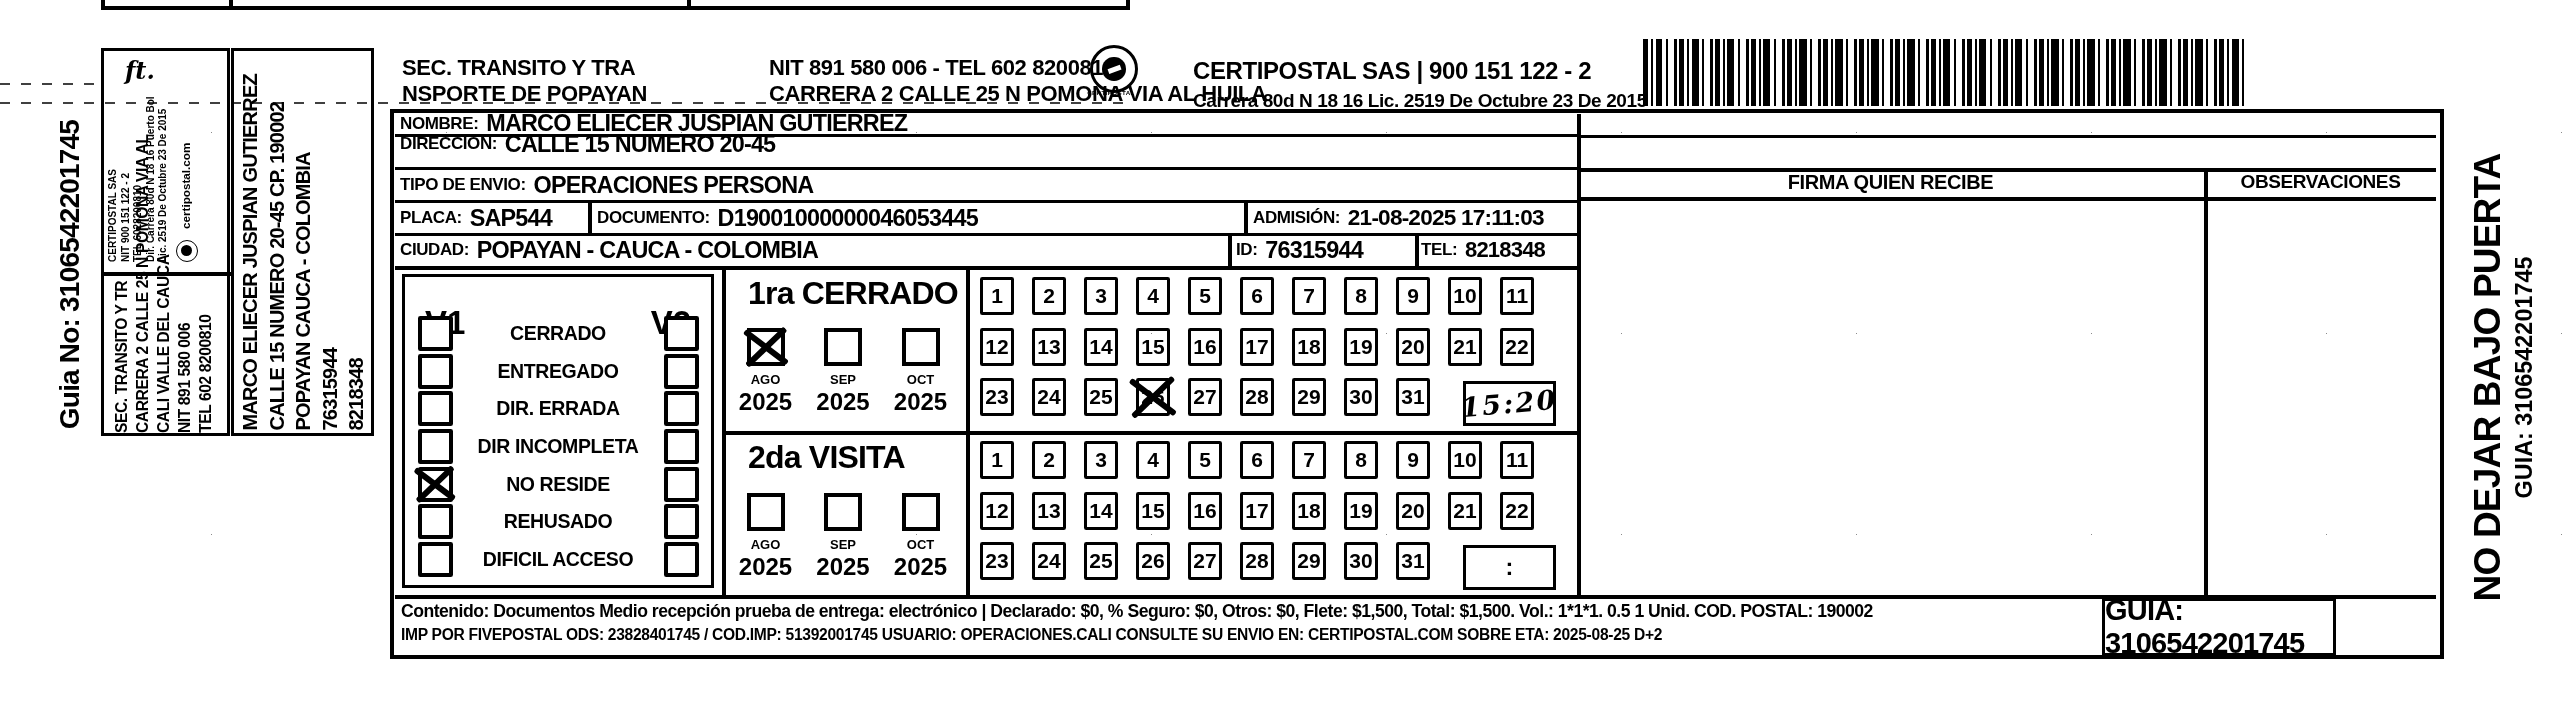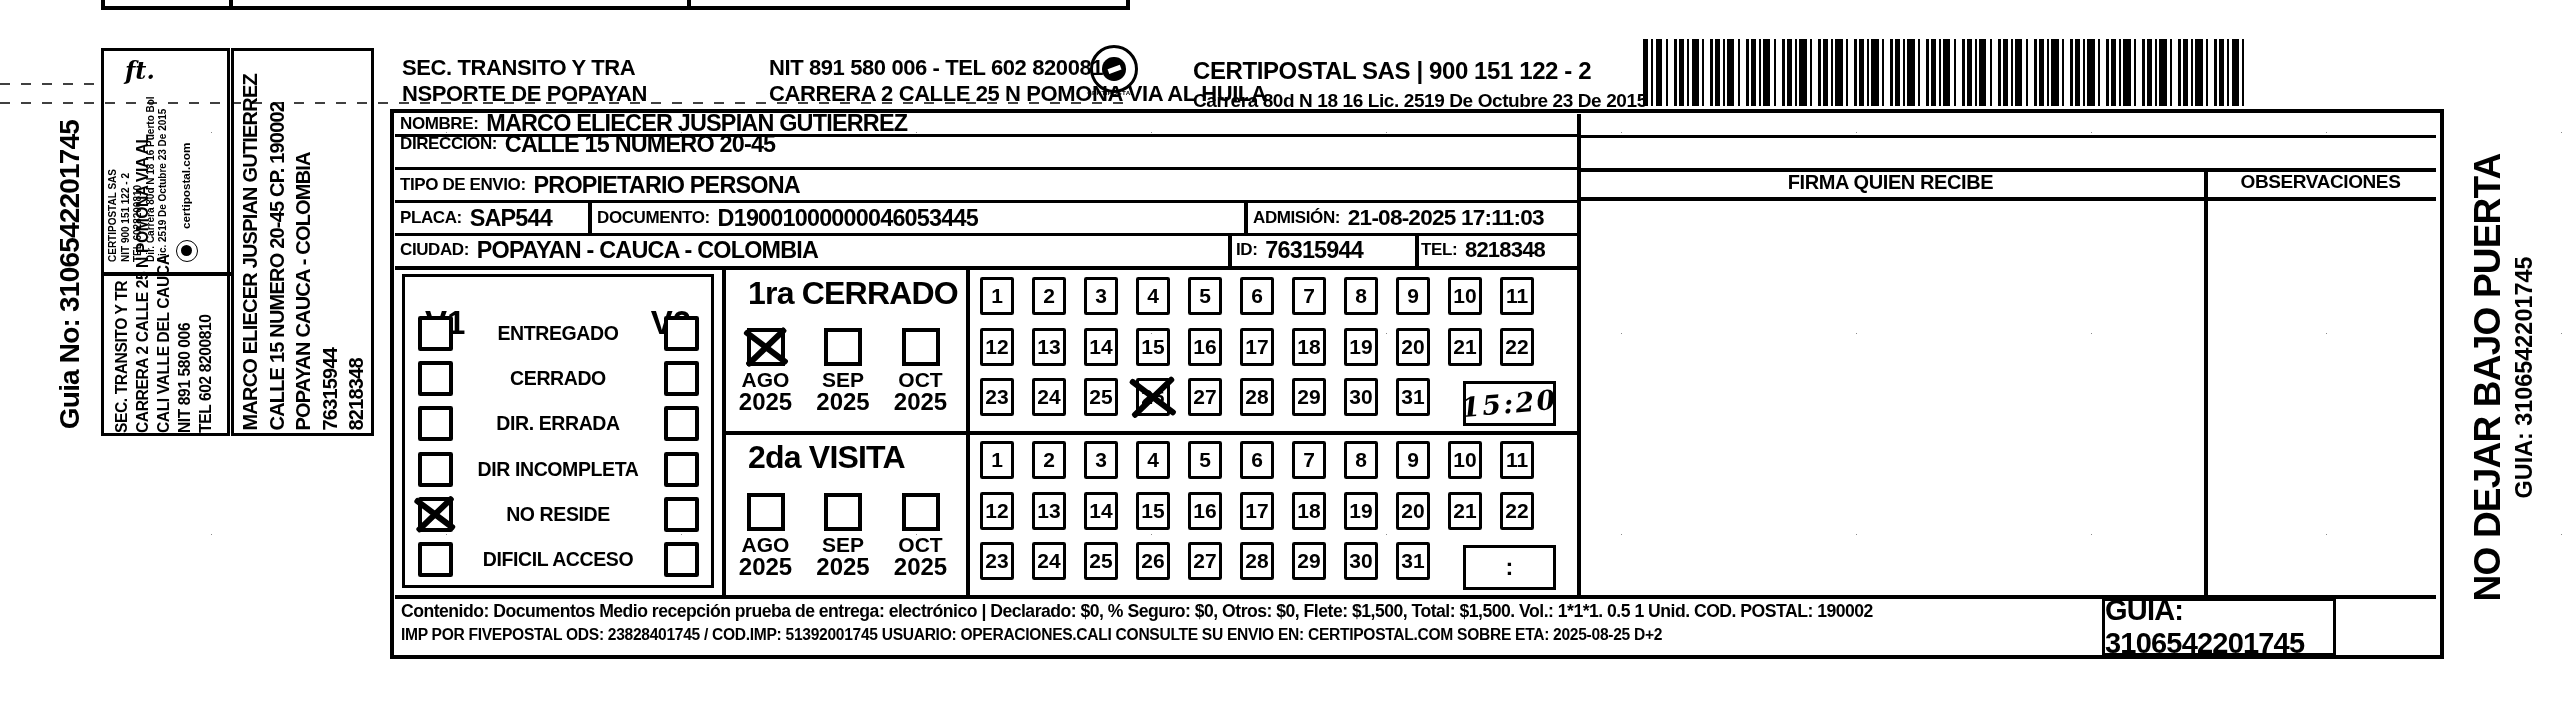--- a/index.html
+++ b/index.html
@@ -32,21 +32,21 @@
   .status-panel{position:absolute;left:402px;top:274px;width:306px;height:308px;border:3.9px solid #000;}
   .vhead{position:absolute;top:9px;font-size:33px;font-weight:700;margin-top:18px;}
   .status-rows{position:absolute;left:12.5px;right:12.5px;top:39px;bottom:7.8px;
     display:flex;flex-direction:column;justify-content:space-between;}
   .srow{display:flex;align-items:center;justify-content:space-between;}
   .slabel{flex:1;text-align:center;font-size:19.5px;font-weight:700;letter-spacing:-0.4px;}
   
   .vtitle{position:absolute;font-size:32px;font-weight:700;letter-spacing:-0.8px;}
   .months{position:absolute;display:flex;justify-content:space-between;width:222px;}
   .month{display:flex;flex-direction:column;align-items:center;width:67px;}
-  .mlabel{font-size:21px;font-weight:700;line-height:22px;margin-top:3.1px;}
+  .mlabel{font-size:13px;font-weight:700;line-height:22px;margin-top:3.1px;}
   .myear{font-size:24px;font-weight:700;line-height:22px;}
   
   .cal{position:absolute;width:582px;display:flex;flex-wrap:wrap;column-gap:18px;row-gap:12.5px;}
   .day{position:relative;width:28px;height:32px;border:3.9px solid #000;border-radius:2.3px;
        font-size:21px;font-weight:700;text-align:center;line-height:32px;}
   .day>.xmark{inset:-9.4px;}
   .timebox{position:absolute;width:87px;height:39px;border:3.9px solid #000;
        display:flex;align-items:center;justify-content:center;}
   .handwrite{font-family:"DejaVu Serif",serif;font-style:italic;font-weight:700;font-size:27px;
        transform:rotate(-5deg);letter-spacing:2.3px;}
@@ -175,21 +175,21 @@
   <div class="fcell" style="left:400px;top:111px;width:1171px;height:25px;">
     <span class="flabel">NOMBRE:</span>
     <span class="fvalue">MARCO ELIECER JUSPIAN GUTIERREZ</span>
   </div>
   <div class="fcell" style="left:400px;top:131px;width:1171px;height:26.5px;">
     <span class="flabel">DIRECCIÓN:</span>
     <span class="fvalue">CALLE 15 NUMERO 20-45</span>
   </div>
   <div class="fcell" style="left:400px;top:172px;width:1171px;height:26.5px;">
     <span class="flabel">TIPO DE ENVIO:</span>
-    <span class="fvalue">PROPIETARIO PERSONA</span>
+    <span class="fvalue">OPERACIONES PERSONA</span>
   </div>
   <div class="fcell" style="left:400px;top:205px;width:183px;height:26.5px;">
     <span class="flabel">PLACA:</span>
     <span class="fvalue">SAP544</span>
   </div>
   <div class="fcell" style="left:597px;top:205px;width:640px;height:26.5px;">
     <span class="flabel">DOCUMENTO:</span>
     <span class="fvalue">D19001000000046053445</span>
   </div>
   <div class="fcell" style="left:1253px;top:205px;width:320px;height:26.5px;">
@@ -209,43 +209,48 @@
     <span class="fvalue" style="font-size:22px;">8218348</span>
   </div>
 
   <div class="status-panel">
     <div class="vhead" style="left:20px;">V1</div>
     <div class="vhead" style="right:20px;">V2</div>
     <div class="status-rows">
 
     <div class="srow">
           <div class="chk"></div>
+          <div class="slabel">CERRADO</div>
+          <div class="chk"></div>
+        </div>
+        <div class="srow">
+          <div class="chk"></div>
           <div class="slabel">ENTREGADO</div>
-          <div class="chk"></div>
-        </div>
-        <div class="srow">
-          <div class="chk"></div>
-          <div class="slabel">CERRADO</div>
           <div class="chk"></div>
         </div>
         <div class="srow">
           <div class="chk"></div>
           <div class="slabel">DIR. ERRADA</div>
           <div class="chk"></div>
         </div>
         <div class="srow">
           <div class="chk"></div>
           <div class="slabel">DIR INCOMPLETA</div>
           <div class="chk"></div>
         </div>
         <div class="srow">
           <div class="chk checked">
             <div class="xmark"></div>
           </div>
           <div class="slabel">NO RESIDE</div>
+          <div class="chk"></div>
+        </div>
+        <div class="srow">
+          <div class="chk"></div>
+          <div class="slabel">REHUSADO</div>
           <div class="chk"></div>
         </div>
         <div class="srow">
           <div class="chk"></div>
           <div class="slabel">DIFICIL ACCESO</div>
           <div class="chk"></div>
         </div>
       </div>
   </div>
 

